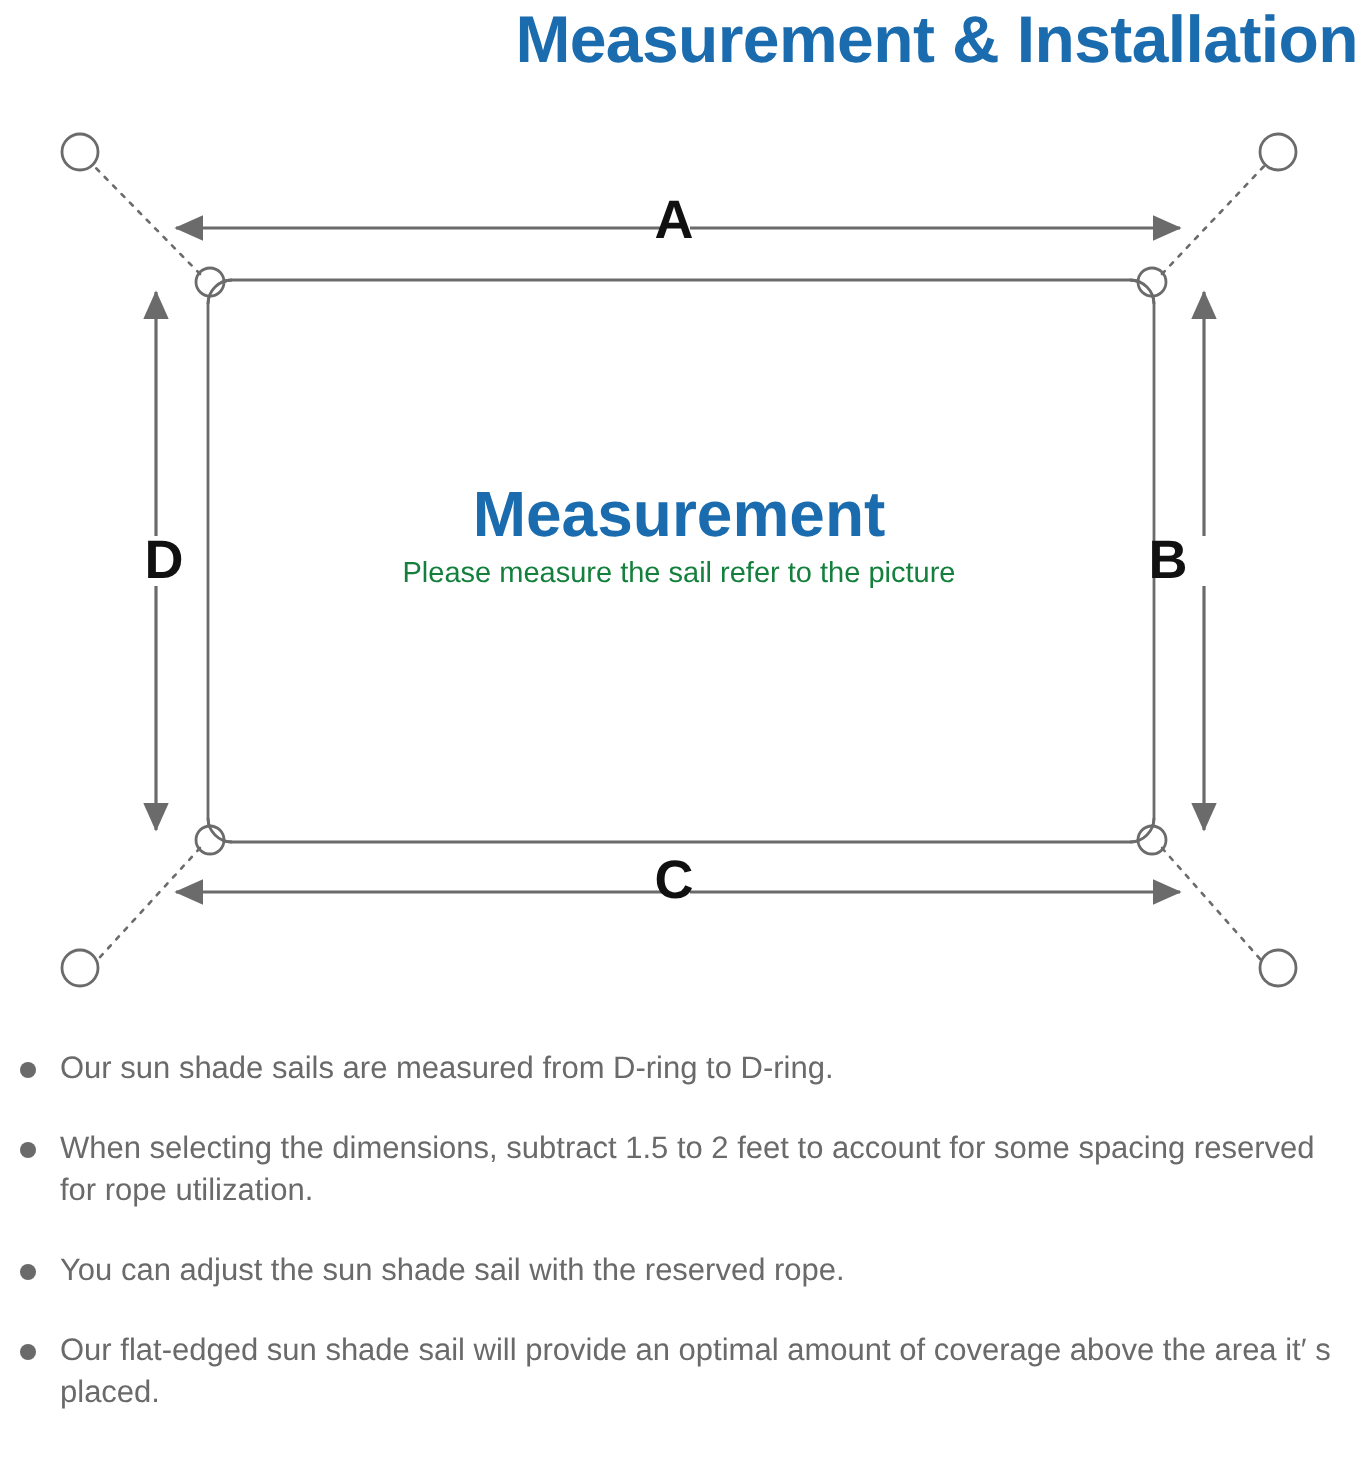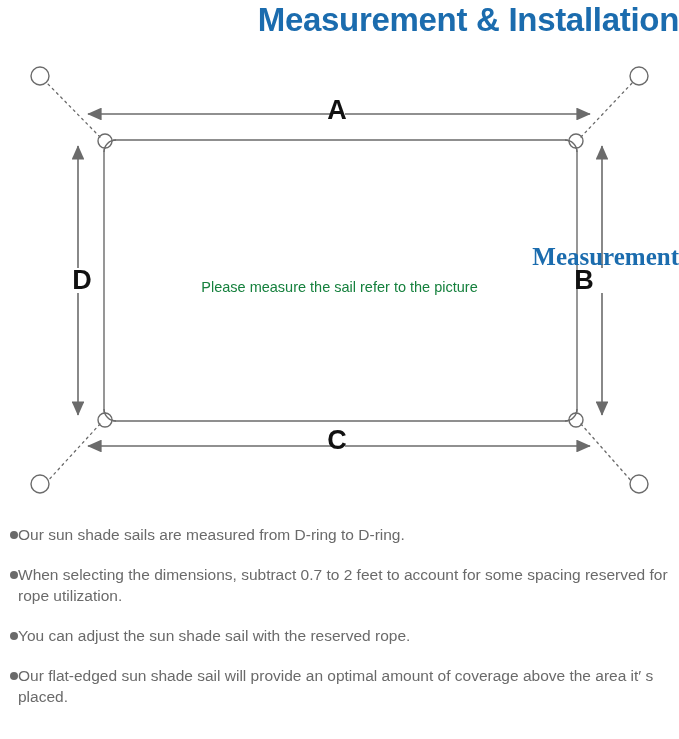--- a/index.html
+++ b/index.html
@@ -48,26 +48,25 @@
   .diagram svg {
     display: block;
   }
 
   
   .center-title {
     position: absolute;
     left: 0;
     top: 242px;
     width: 679px;
-    text-align: right;
-    font-size: 25px;
+    text-align: center;
+    font-size: 32px;
     font-weight: bold;
     color: #1b6cae;
     line-height: 30px;
-    font-family: Liberation Serif, serif;
   }
   .center-sub {
     position: absolute;
     left: 0;
     top: 277px;
     width: 679px;
     text-align: center;
     font-size: 14.5px;
     color: #15803d;
     line-height: 20px;
@@ -89,21 +88,21 @@
 
   
   .notes {
     position: absolute;
     left: 0;
     top: 524px;
     width: 679px;
   }
   .note-item {
     position: relative;
-    padding-left: 18px;
+    padding-left: 30px;
     padding-right: 8px;
     margin-bottom: 19px;
     font-size: 15.5px;
     line-height: 21px;
     color: #6a6a6a;
     font-family: "Liberation Sans", sans-serif;
   }
   .note-item:last-child { margin-bottom: 0; }
   .note-bullet {
     position: absolute;
@@ -177,21 +176,21 @@
   <div class="dim-label dim-c">C</div>
   <div class="dim-label dim-d">D</div>
 
   <div class="notes">
     <div class="note-item">
       <span class="note-bullet"></span>
       <span>Our sun shade sails are measured from D-ring to D-ring.</span>
     </div>
     <div class="note-item">
       <span class="note-bullet"></span>
-      <span>When selecting the dimensions, subtract 0.7 to 2 feet to account for some spacing reserved for rope utilization.</span>
+      <span>When selecting the dimensions, subtract 1.5 to 2 feet to account for some spacing reserved for rope utilization.</span>
     </div>
     <div class="note-item">
       <span class="note-bullet"></span>
       <span>You can adjust the sun shade sail with the reserved rope.</span>
     </div>
     <div class="note-item">
       <span class="note-bullet"></span>
       <span>Our flat-edged sun shade sail will provide an optimal amount of coverage above the area it′ s placed.</span>
     </div>
   </div>

